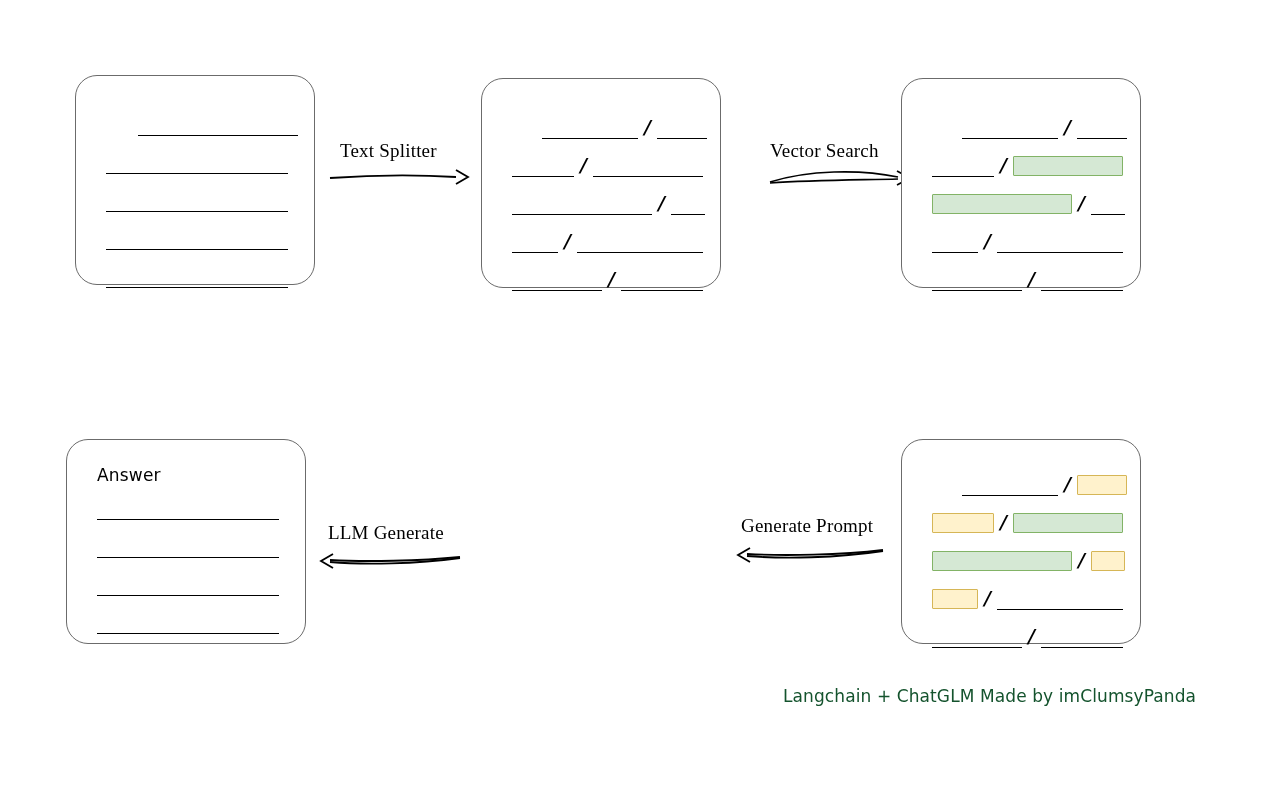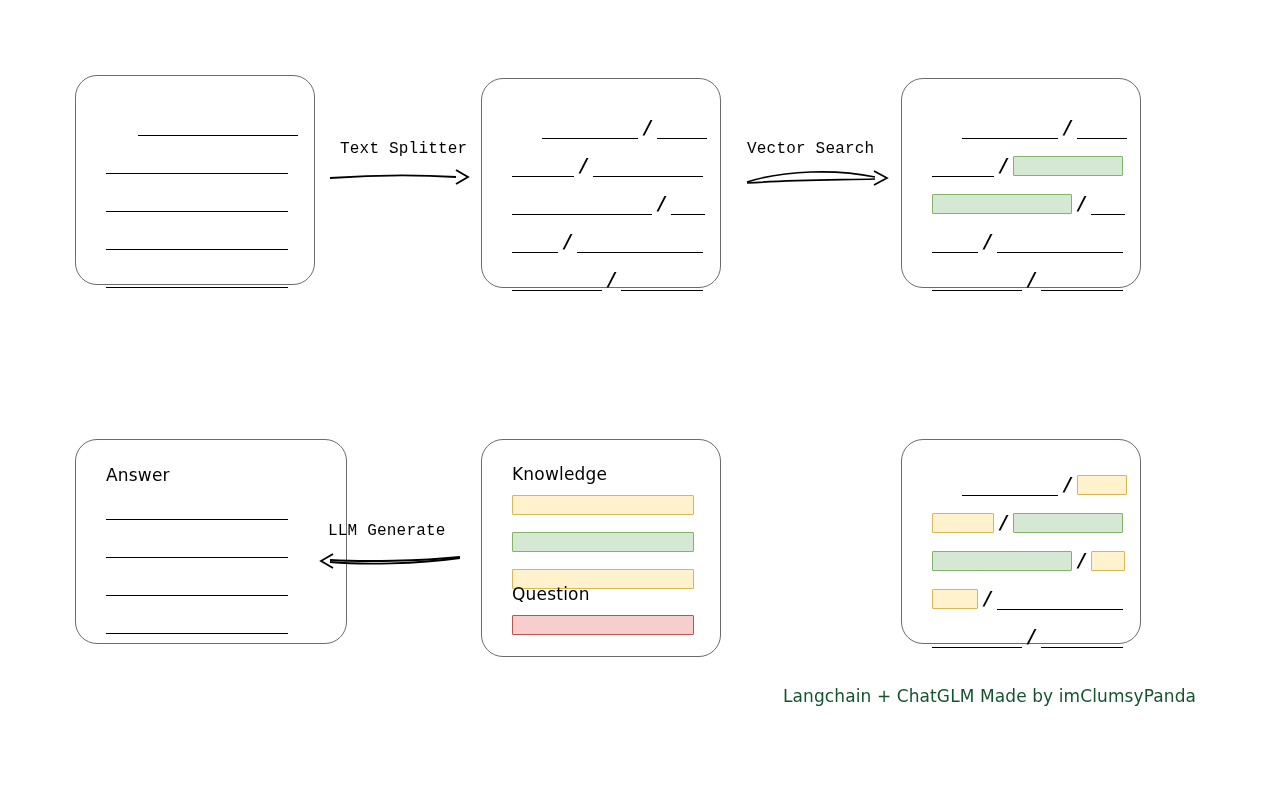--- a/index.html
+++ b/index.html
@@ -92,22 +92,22 @@
     box-sizing: border-box;
   }
   .bar.yellow { background: #fff2cc; border: 1.6px solid #d6b656; }
   .bar.green  { background: #d5e8d4; border: 1.6px solid #82b366; }
   .bar.red    { background: #f8cecc; border: 1.6px solid #b85450; }
 
   
   .arrow-wrap { position: absolute; }
   .arrow-label {
     position: absolute;
-    font-family: Liberation Mono, monospace;
-    font-size: 16px;
+    font-family: Liberation Serif, serif;
+    font-size: 19px;
     color: #000;
     white-space: nowrap;
     letter-spacing: .2px;
   }
   .arrow-svg { position: absolute; overflow: visible; }
 
   
   .footer {
     position: absolute;
     font-family: "DejaVu Sans", sans-serif;
@@ -173,21 +173,21 @@
           <span class="seg line" style="width: 126px;"></span>
         </div>
         <div class="row" style="top: 190px; left: 30px;">
           <span class="seg line" style="width: 90px;"></span>
           <span class="slash" style="margin: 0px 6px;">/</span>
           <span class="seg line" style="width: 82px;"></span>
         </div>
       </div>
   </div>
 
-  <div class="arrow-wrap" style="left:745px; top:140px; width:142px; height:50px;">
+  <div class="arrow-wrap" style="left:768px; top:140px; width:142px; height:50px;">
     <div class="arrow-label" style="left:2px; top:0px;">Vector Search</div>
     <svg class="arrow-svg" width="142" height="26" style="left:0; top:26px;">
       <path d="M2,16 C40,4 92,3 130,11" stroke="#000" stroke-width="1.7" fill="none"></path>
       <path d="M2,17 C46,14 96,14 130,13" stroke="#000" stroke-width="1.7" fill="none"></path>
       <path d="M129,5 L142,12 L129,19" stroke="#000" stroke-width="1.7" fill="none"></path>
     </svg>
   </div>
 
   <div class="box" style="left:901px; top:78px; width:240px; height:210px;">
     <div class="rows" id="rows-retrieved_chunks">
@@ -213,21 +213,21 @@
         </div>
         <div class="row" style="top: 190px; left: 30px;">
           <span class="seg line" style="width: 90px;"></span>
           <span class="slash" style="margin: 0px 6px;">/</span>
           <span class="seg line" style="width: 82px;"></span>
         </div>
       </div>
   </div>
 
 
-  <div class="box" style="left:75px; top:439px; width:272px; height:205px;">
+  <div class="box" style="left:66px; top:439px; width:240px; height:205px;">
     <div class="box-title" style="left:30px; top:25px;">Answer</div>
     <div class="rows" id="rows-answer">
         <div class="row" style="top: 58px; left: 30px;">
           <span class="seg line" style="width: 182px;"></span>
         </div>
         <div class="row" style="top: 96px; left: 30px;">
           <span class="seg line" style="width: 182px;"></span>
         </div>
         <div class="row" style="top: 134px; left: 30px;">
           <span class="seg line" style="width: 182px;"></span>
@@ -240,33 +240,29 @@
 
   <div class="arrow-wrap" style="left:320px; top:522px; width:142px; height:50px;">
     <div class="arrow-label" style="left:8px; top:0px;">LLM Generate</div>
     <svg class="arrow-svg" width="142" height="26" style="left:0; top:26px;">
       <path d="M140,9 C100,13 45,14 10,12" stroke="#000" stroke-width="1.8" fill="none"></path>
       <path d="M140,10 C96,16 44,17 10,14" stroke="#000" stroke-width="1.8" fill="none"></path>
       <path d="M13,6 L1,13 L13,20" stroke="#000" stroke-width="1.8" fill="none"></path>
     </svg>
   </div>
 
-  <div class="box" style="left:481px; top:439px; width:240px; height:218px;">
-    <div class="box-title" style="left:30px; top:24px;">Knowledge</div>
-    <div id="bars-knowledge">
-        <div class="bar yellow" style="left: 30px; width: 182px; top: 55px;"></div>
-        <div class="bar green" style="left: 30px; width: 182px; top: 92px;"></div>
-        <div class="bar yellow" style="left: 30px; width: 182px; top: 129px;"></div>
-      </div>
-    <div class="box-title" style="left:30px; top:144px;">Question</div>
-    <div id="bars-question">
-        <div class="bar red" style="left: 30px; width: 182px; top: 175px;"></div>
-      </div>
-  </div>
-
+
+  <div class="arrow-wrap" style="left:737px; top:515px; width:148px; height:50px;">
+    <div class="arrow-label" style="left:4px; top:0px;">Generate Prompt</div>
+    <svg class="arrow-svg" width="148" height="26" style="left:0; top:27px;">
+      <path d="M146,8 C104,13 48,14 10,12" stroke="#000" stroke-width="1.8" fill="none"></path>
+      <path d="M146,9 C100,16 46,17 10,14" stroke="#000" stroke-width="1.8" fill="none"></path>
+      <path d="M13,6 L1,13 L13,20" stroke="#000" stroke-width="1.8" fill="none"></path>
+    </svg>
+  </div>
 
   <div class="box" style="left:901px; top:439px; width:240px; height:205px;">
     <div class="rows" id="rows-context_chunks">
         <div class="row" style="top: 34px; left: 60px;">
           <span class="seg line" style="width: 96px;"></span>
           <span class="slash" style="margin: 0px 6px;">/</span>
           <span class="seg fill yellow" style="width: 50px;"></span>
         </div>
         <div class="row" style="top: 72px; left: 30px;">
           <span class="seg fill yellow" style="width: 62px;"></span>

